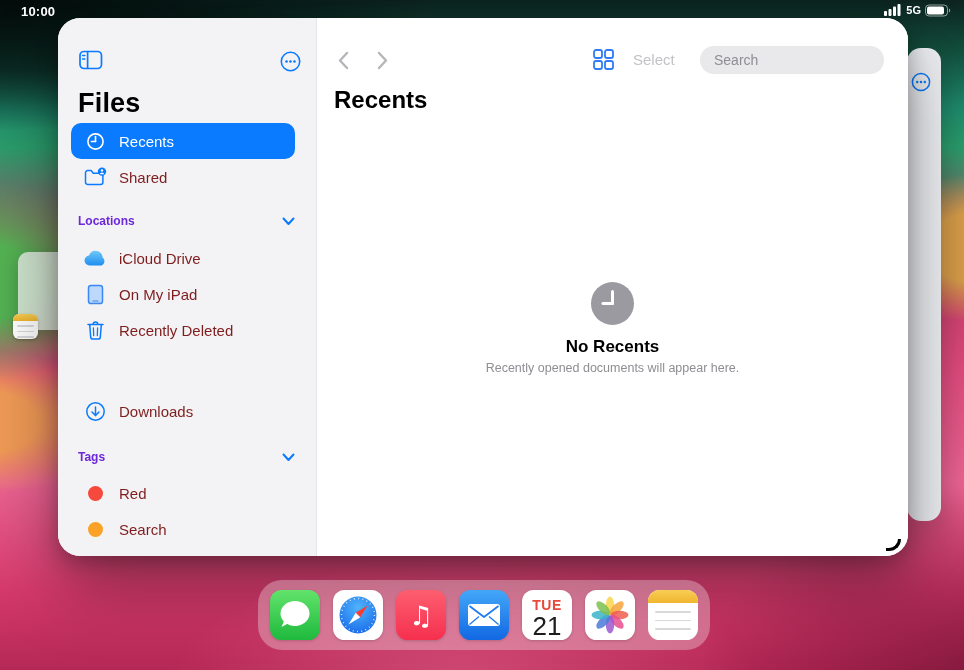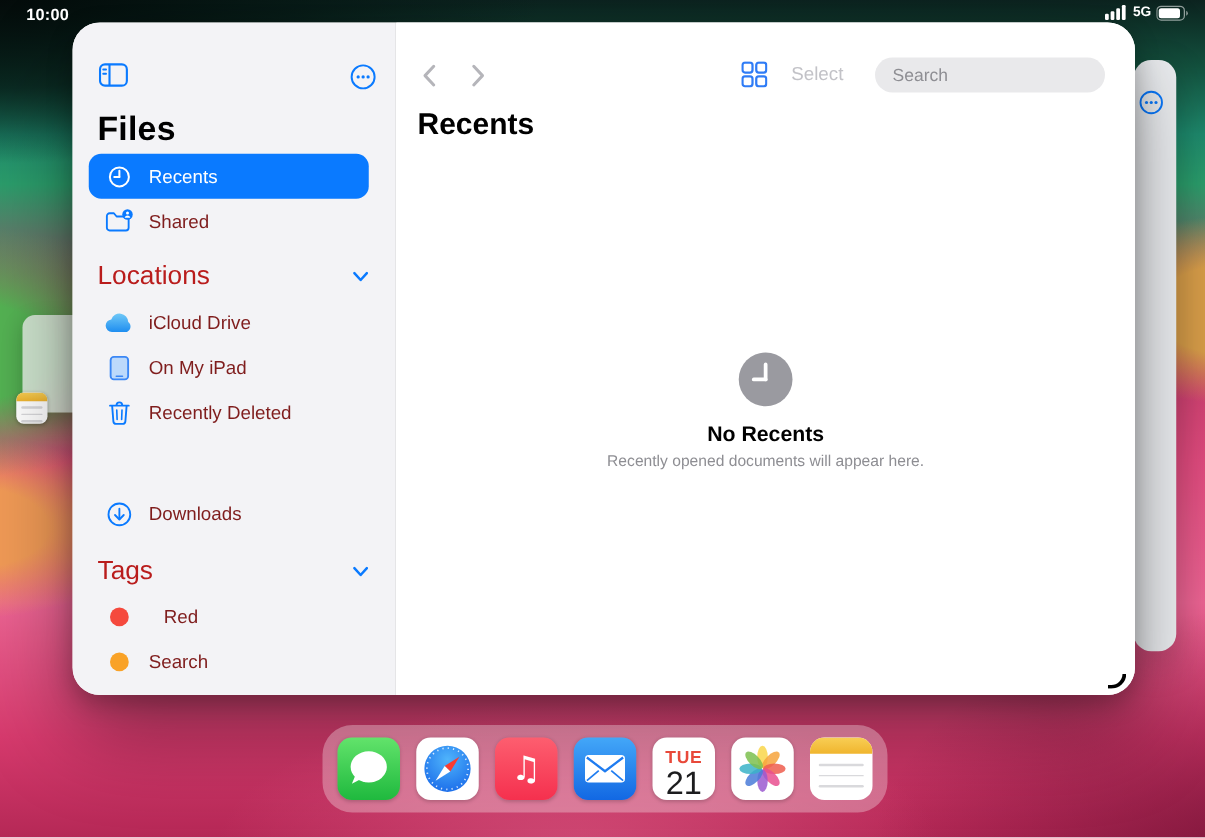--- a/index.html
+++ b/index.html
@@ -46,21 +46,21 @@
   .sidebar { position:absolute; left:0; top:0; width:259px; height:538px; background:#f3f3f6; border-radius:22px 0 0 22px; border-right:1px solid rgba(60,60,67,.08); }
   .sb-toggle { position:absolute; left:21px; top:32px; cursor:pointer; }
   .sb-ellipsis { position:absolute; left:221px; top:32px; cursor:pointer; }
   .sb-title { position:absolute; left:20px; top:70px; font-size:27px; font-weight:bold; color:#000; letter-spacing:.2px; }
   .sb-row { position:absolute; left:13px; width:224px; height:36px; display:flex; align-items:center; border-radius:10px; cursor:pointer; }
   .sb-row .ric { width:26px; margin-left:11px; display:flex; justify-content:center; }
   .sb-row .rlabel { margin-left:11px; font-size:15px; color:#7f1d1d; }
   .sb-row.selected { background:#0a7aff; }
   .sb-row.selected .rlabel { color:#fff; }
   .sb-section { position:absolute; left:20px; width:217px; height:36px; display:flex; align-items:center; justify-content:space-between; cursor:pointer; }
-  .sb-section .shead { font-size:21px; font-weight:normal; color:#b91c1c; }
+  .sb-section .shead { font-size:12px; font-weight:bold; color:#6d28d9; }
   .tag-dot { width:15px; height:15px; border-radius:50%; }
   .tag-red { background:#f5493d; }
   .tag-orange { background:#f9a227; }
 
   
   .content { position:absolute; left:259px; top:0; width:591px; height:538px; border-radius:0 22px 22px 0; background:#fff; }
   .nav-btn { position:absolute; top:30px; width:24px; height:24px; display:flex; align-items:center; justify-content:center; cursor:pointer; }
   .nav-back { left:14px; } .nav-forward { left:53px; }
   .grid-btn { position:absolute; left:276px; top:31px; cursor:pointer; }
   .select-btn { position:absolute; left:316px; top:33px; font-size:15px; color:#c2c2c7; cursor:pointer; }
@@ -238,21 +238,21 @@
         <span class="rlabel">Downloads</span>
       </div>
 
       <div class="sb-section" style="top:421px;">
         <span class="shead">Tags</span>
         <svg width="13" height="9" viewBox="0 0 13 9">
           <polyline points="1.5,1.5 6.5,7 11.5,1.5" fill="none" stroke="#0a7aff" stroke-width="2" stroke-linecap="round" stroke-linejoin="round"></polyline>
         </svg>
       </div>
 
-      <div class="sb-row" style="top:457px;gap:12px;">
+      <div class="sb-row" style="top:457px;">
         <span class="ric">
             <span class="tag-dot tag-red"></span>
           </span>
         <span class="rlabel">Red</span>
       </div>
       <div class="sb-row" style="top:493px;">
         <span class="ric">
             <span class="tag-dot tag-orange"></span>
           </span>
         <span class="rlabel">Search</span>

